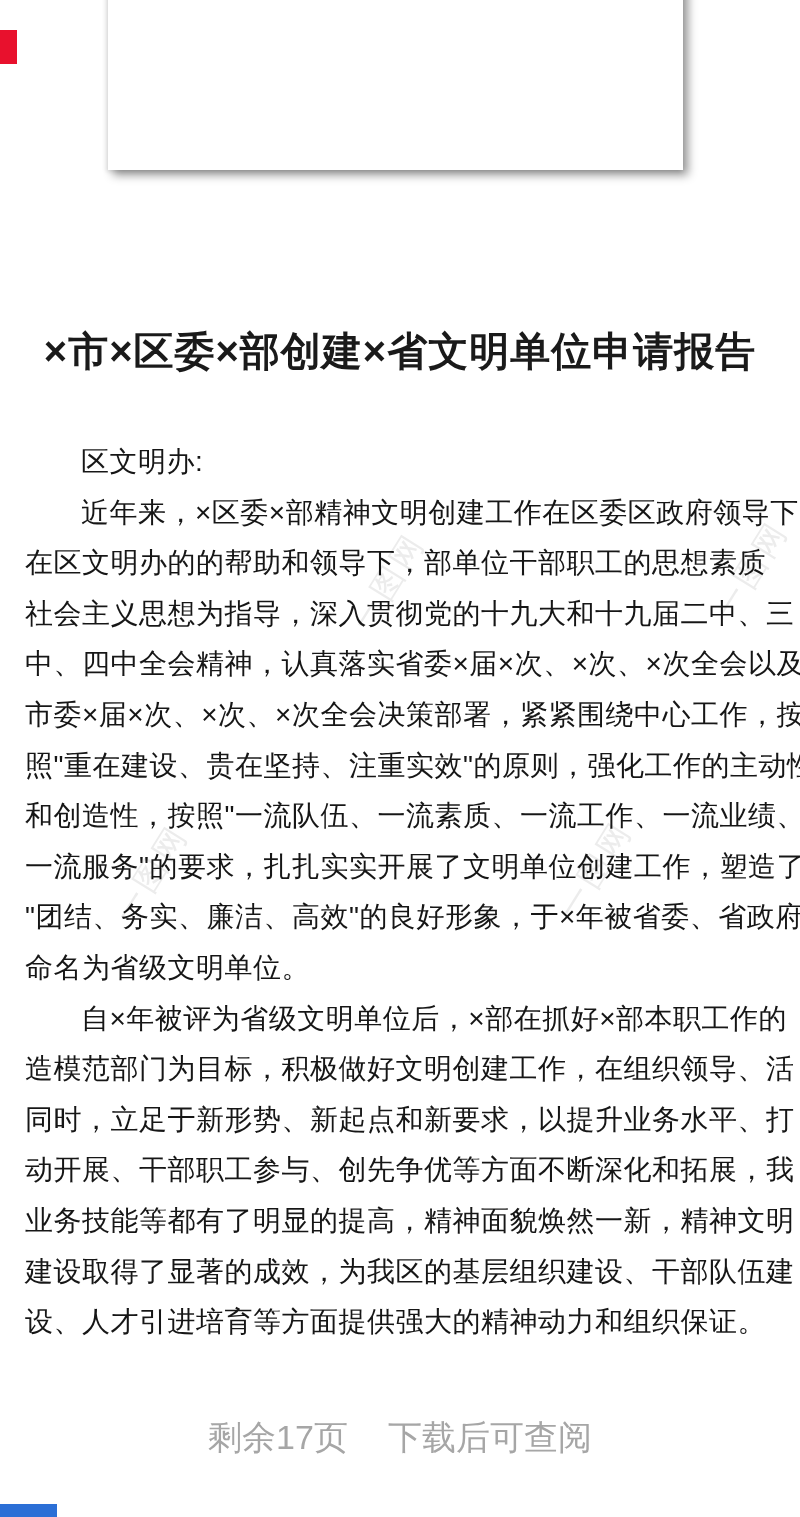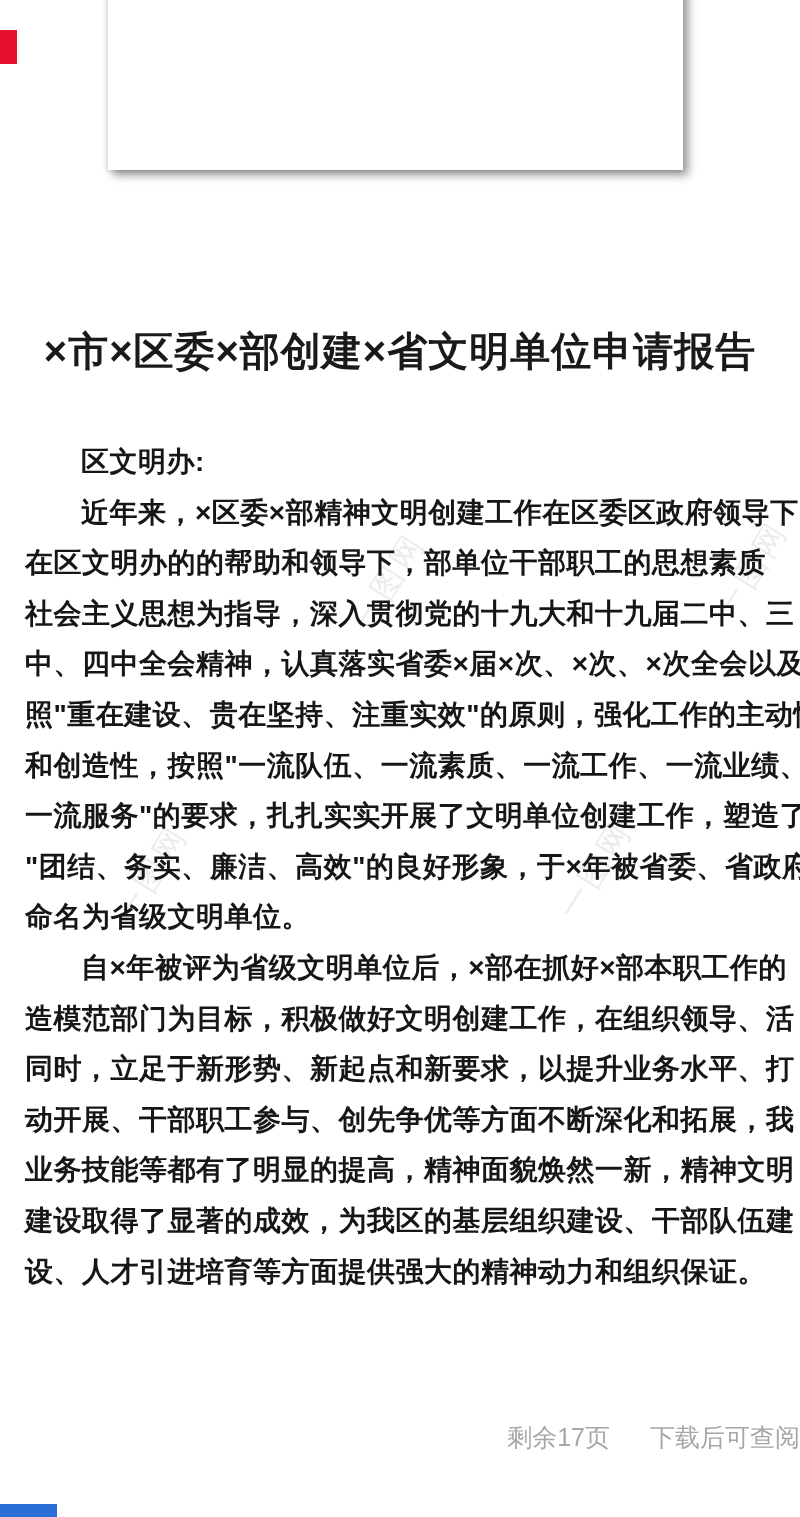--- a/index.html
+++ b/index.html
@@ -48,21 +48,20 @@
     letter-spacing: 1px;
     color: #1a1a1a;
     white-space: nowrap;
   }
 
   .doc-body {
     position: absolute;
     left: 25px;
     top: 437px;
     width: 752px;
-    font-weight: bold;
   }
   .doc-line {
     height: 50.6px;
     line-height: 50.6px;
     font-size: 28px;
     letter-spacing: 0.5px;
     color: #161616;
     white-space: nowrap;
   }
   .doc-line.indent { padding-left: 56px; }
@@ -77,24 +76,24 @@
     pointer-events: none;
     user-select: none;
   }
 
   .page-footer {
     position: absolute;
     left: 0;
     top: 1413px;
     width: 800px;
     display: flex;
-    justify-content: flex-end;
+    justify-content: center;
     align-items: center;
     gap: 40px;
-    font-size: 25px;
+    font-size: 34px;
     line-height: 48px;
     color: #a6a6a6;
     font-weight: 500;
   }
 </style>
 </head>
 <body>
 
 <div class="prev-sheet"></div>
 
@@ -109,20 +108,21 @@
   </div>
 
 <div class="doc-title">×市×区委×部创建×省文明单位申请报告</div>
 
 <div class="doc-body" id="doc-body">
     <div class="doc-line indent">区文明办:</div>
     <div class="doc-line indent">近年来，×区委×部精神文明创建工作在区委区政府领导下，</div>
     <div class="doc-line">在区文明办的的帮助和领导下，部单位干部职工的思想素质</div>
     <div class="doc-line">社会主义思想为指导，深入贯彻党的十九大和十九届二中、三</div>
     <div class="doc-line">中、四中全会精神，认真落实省委×届×次、×次、×次全会以及</div>
+    <div class="doc-line">市委×届×次、×次、×次全会决策部署，紧紧围绕中心工作，按</div>
     <div class="doc-line">照"重在建设、贵在坚持、注重实效"的原则，强化工作的主动性</div>
     <div class="doc-line">和创造性，按照"一流队伍、一流素质、一流工作、一流业绩、</div>
     <div class="doc-line">一流服务"的要求，扎扎实实开展了文明单位创建工作，塑造了</div>
     <div class="doc-line">"团结、务实、廉洁、高效"的良好形象，于×年被省委、省政府</div>
     <div class="doc-line">命名为省级文明单位。</div>
     <div class="doc-line indent">自×年被评为省级文明单位后，×部在抓好×部本职工作的</div>
     <div class="doc-line">造模范部门为目标，积极做好文明创建工作，在组织领导、活</div>
     <div class="doc-line">同时，立足于新形势、新起点和新要求，以提升业务水平、打</div>
     <div class="doc-line">动开展、干部职工参与、创先争优等方面不断深化和拓展，我</div>
     <div class="doc-line">业务技能等都有了明显的提高，精神面貌焕然一新，精神文明</div>

